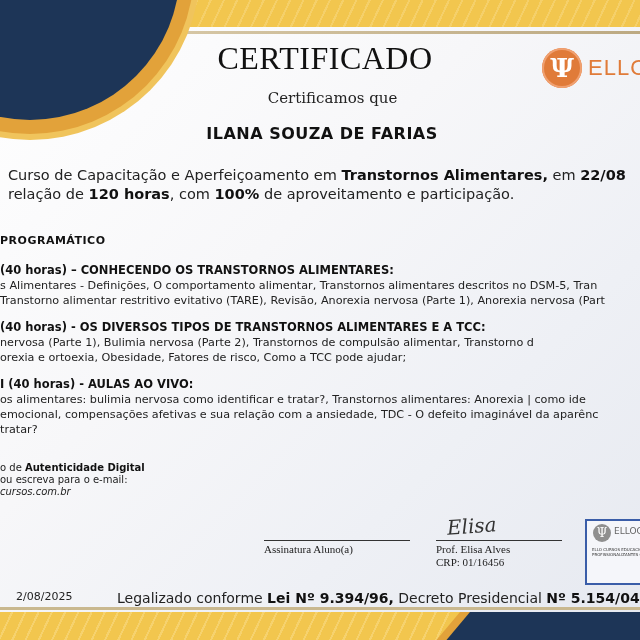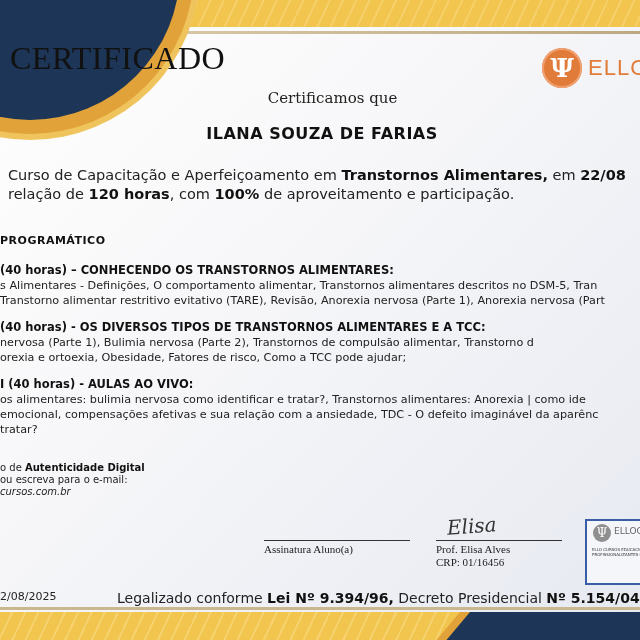--- a/index.html
+++ b/index.html
@@ -39,21 +39,21 @@
     background:#c9b88f;
   }
   .corner-br {
     position:absolute; left:470px; top:612px; width:200px; height:60px;
     background:#1d3557;
     transform: skewX(-40deg);
     transform-origin: left top;
     box-shadow:-10px 0 0 #e2a23a;
   }
   .title {
-    position:absolute; left:0; width:640px; top:40px; 
+    position:absolute; left:0; width:640px; top:40px; text-align:center;
     font-family:"Liberation Serif", serif; font-size:32px; color:#111; letter-spacing:0.5px;
     padding-left:10px; box-sizing:border-box;
   }
   .subtitle {
     position:absolute; left:0; width:640px; top:89px; text-align:center;
     font-family:"DejaVu Serif", serif; font-size:15px; color:#222; padding-left:25px; box-sizing:border-box;
   }
   .name {
     position:absolute; left:0; width:640px; top:124px; text-align:center;
     font-weight:bold; font-size:16px; letter-spacing:0.5px; padding-left:4px; box-sizing:border-box;
@@ -101,21 +101,21 @@
     position:absolute; left:585px; top:519px; width:70px; height:62px;
     border:2px solid #3a5da8; border-right:none; background:#f5f6fa;
   }
   .stamp-logo {
     position:absolute; left:6px; top:3px; width:18px; height:18px; border-radius:50%; background:#8f8f8f;
     color:#fff; font-size:12px; text-align:center; line-height:18px; font-family:"DejaVu Serif", serif;
   }
   .stamp-name { position:absolute; left:27px; top:5px; font-size:9px; color:#666; }
   .stamp-small { position:absolute; left:5px; top:26px; font-size:4px; line-height:5px; color:#333; width:60px; }
   .footer-date {
-    position:absolute; left:0; top:590px; font-size:11px; color:#222;
+    position:absolute; left:16px; top:590px; font-size:11px; color:#222;
   }
   .footer-legal {
     position:absolute; left:117px; top:590px; font-size:14px; color:#222; white-space:nowrap;
   }
   .footer-legal b { color:#111; }
 </style>
 </head>
 <body>
 
 <div class="page">

